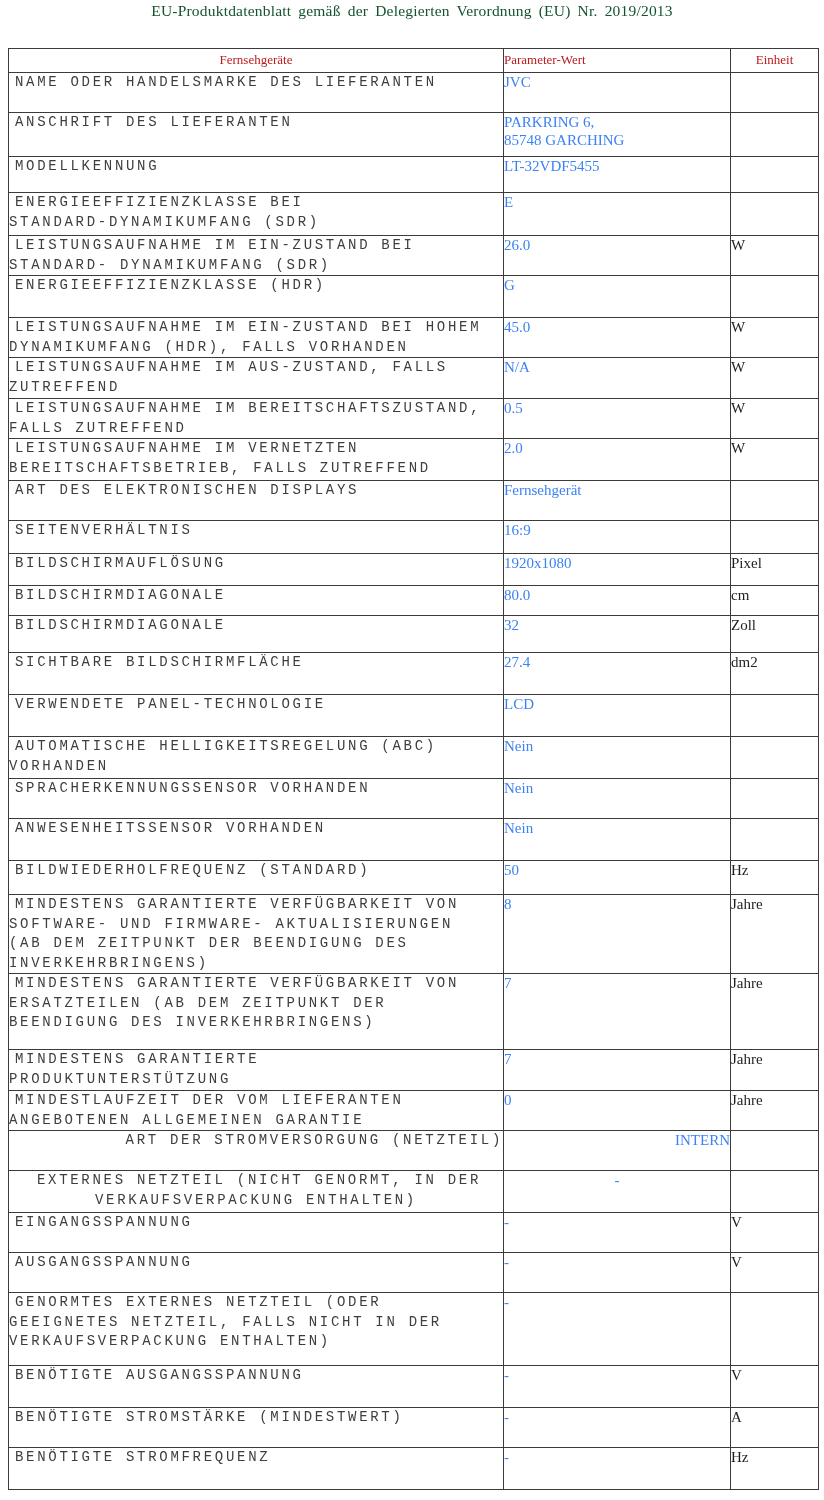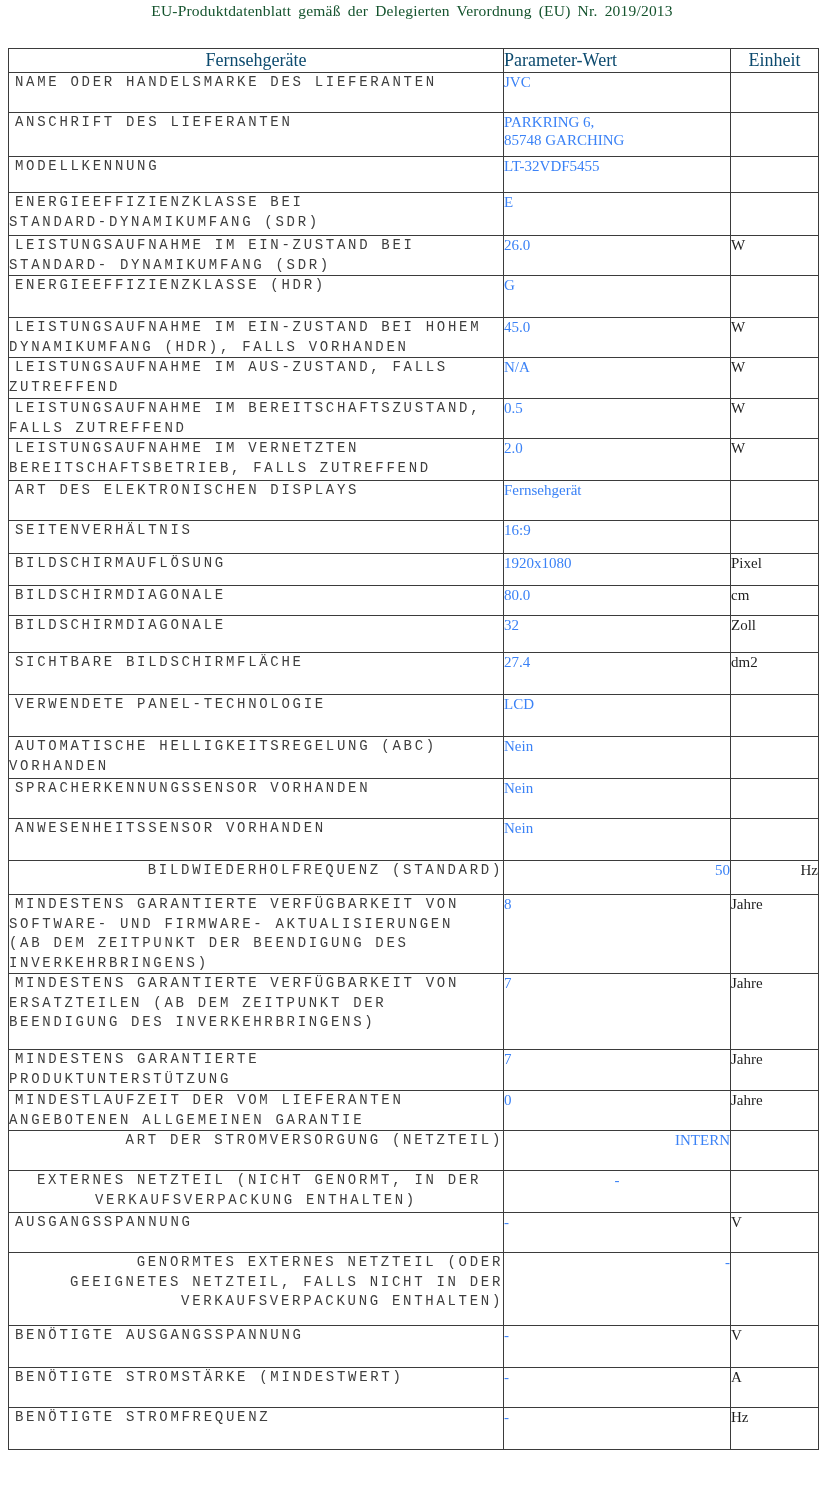--- a/index.html
+++ b/index.html
@@ -39,22 +39,22 @@
   table.datasheet col.col-unit    { width: 88px; }
   table.datasheet th,
   table.datasheet td {
     border: 1px solid #3b3b3b;
     vertical-align: top;
     overflow: hidden;
     padding: 0;
   }
   th.h-product, th.h-value, th.h-unit {
     font-weight: normal;
-    font-size: 18px;
-    color: #0c4a6e;
+    font-size: 13px;
+    color: #b91c1c;
     height: 22px;
     line-height: 22px;
   }
   th.h-product { text-align: center; }
   th.h-value   { text-align: left; padding-left: 8px; }
   th.h-unit    { text-align: center; }
   td.c-label {
     font-family: "Liberation Mono", "DejaVu Sans Mono", monospace;
     font-size: 14px;
     letter-spacing: 2.7px;
@@ -220,21 +220,21 @@
     <td class="c-value">Nein</td>
     <td class="c-unit"></td>
   </tr>
 
   <tr style="height: 42px;">
     <td class="c-label">ANWESENHEITSSENSOR VORHANDEN</td>
     <td class="c-value">Nein</td>
     <td class="c-unit"></td>
   </tr>
 
-  <tr style="height: 34px; text-align: right;">
+  <tr style="height: 34px;">
     <td class="c-label">BILDWIEDERHOLFREQUENZ (STANDARD)</td>
     <td class="c-value">50</td>
     <td class="c-unit">Hz</td>
   </tr>
 
   <tr style="height: 78px;">
     <td class="c-label">MINDESTENS GARANTIERTE VERFÜGBARKEIT VON
 SOFTWARE- UND FIRMWARE- AKTUALISIERUNGEN
 (AB DEM ZEITPUNKT DER BEENDIGUNG DES
 INVERKEHRBRINGENS)</td>
@@ -270,28 +270,33 @@
     <td class="c-unit"></td>
   </tr>
 
   <tr style="height: 42px; text-align: center;">
     <td class="c-label">EXTERNES NETZTEIL (NICHT GENORMT, IN DER
 VERKAUFSVERPACKUNG ENTHALTEN)</td>
     <td class="c-value">-</td>
     <td class="c-unit"></td>
   </tr>
 
+  <tr style="height: 40px;">
+    <td class="c-label">EINGANGSSPANNUNG</td>
+    <td class="c-value">-</td>
+    <td class="c-unit">V</td>
+  </tr>
 
   <tr style="height: 40px;">
     <td class="c-label">AUSGANGSSPANNUNG</td>
     <td class="c-value">-</td>
     <td class="c-unit">V</td>
   </tr>
 
-  <tr style="height: 73px; text-align: right;">
+  <tr style="height: 73px;">
     <td class="c-label">GENORMTES EXTERNES NETZTEIL (ODER
 GEEIGNETES NETZTEIL, FALLS NICHT IN DER
 VERKAUFSVERPACKUNG ENTHALTEN)</td>
     <td class="c-value">-</td>
     <td class="c-unit"></td>
   </tr>
 
   <tr style="height: 42px;">
     <td class="c-label">BENÖTIGTE AUSGANGSSPANNUNG</td>
     <td class="c-value">-</td>

